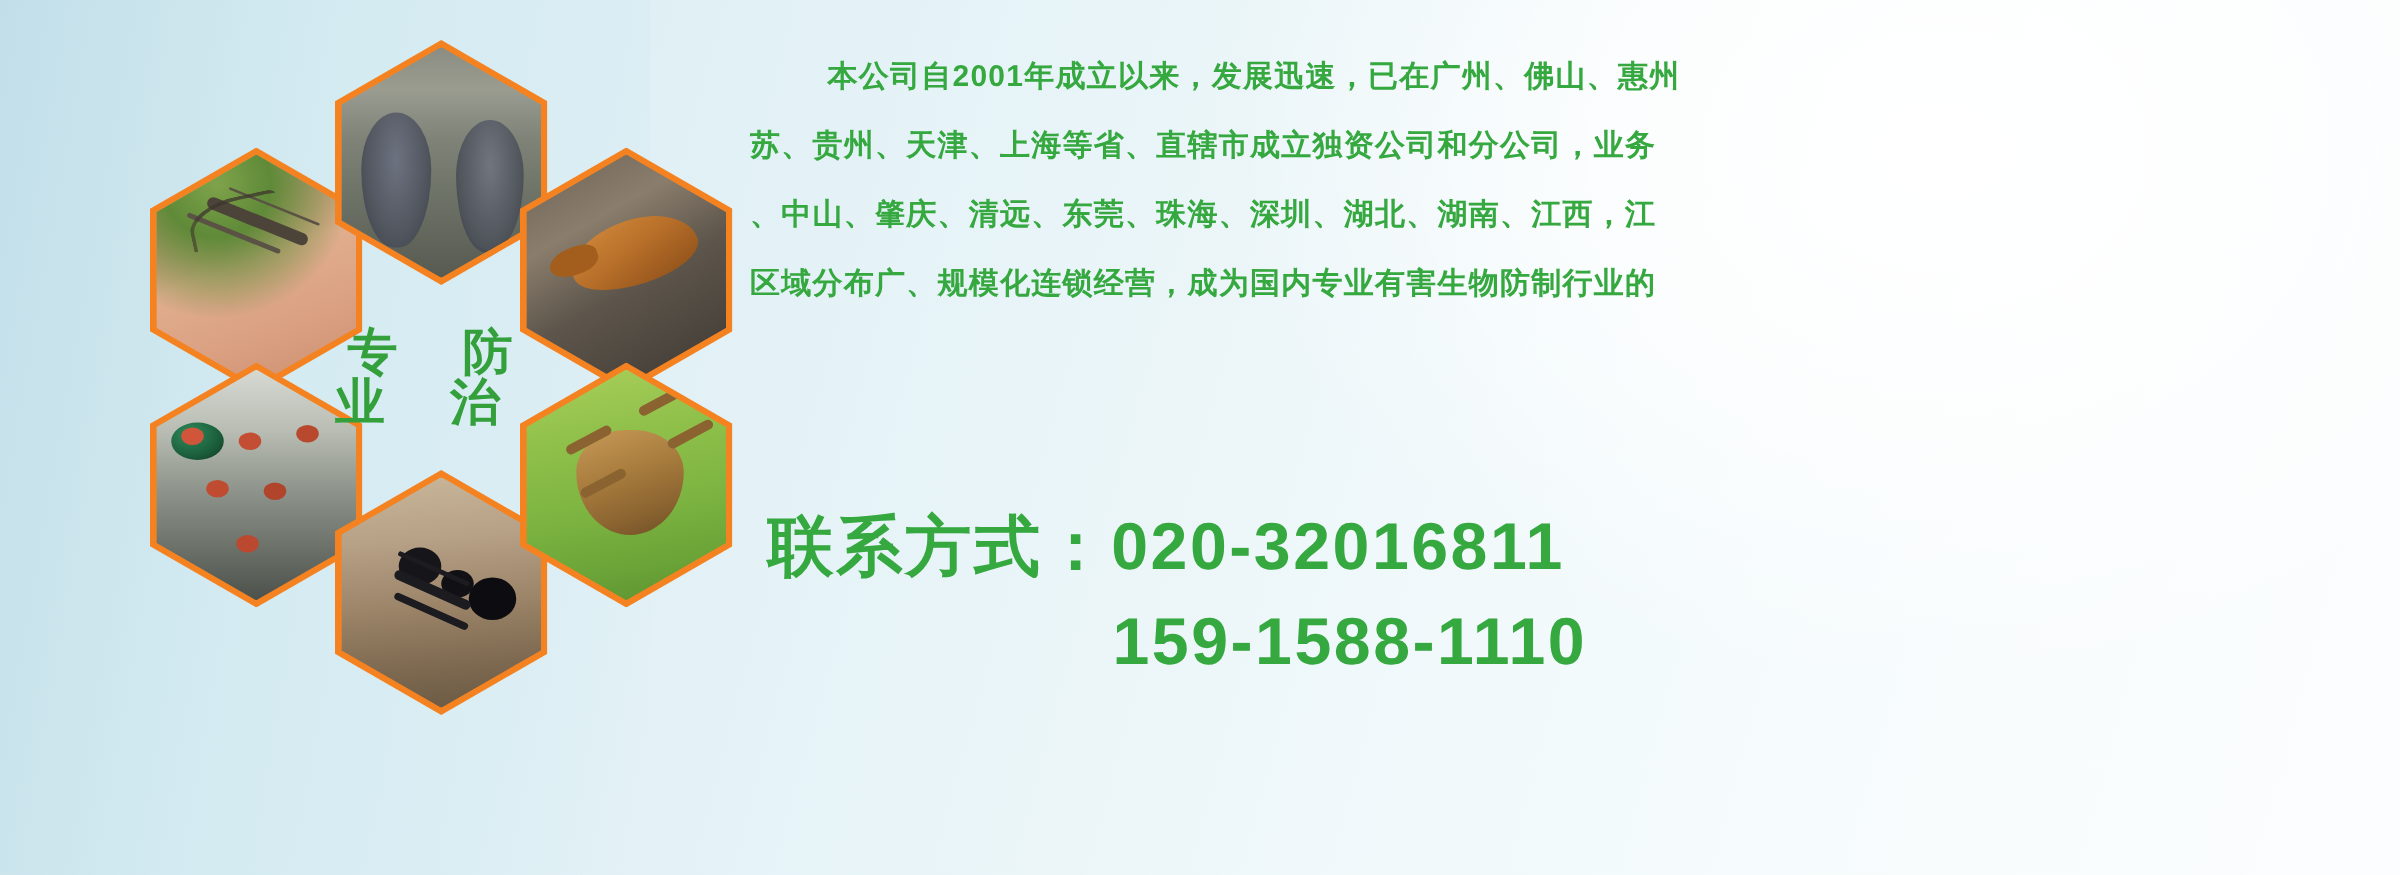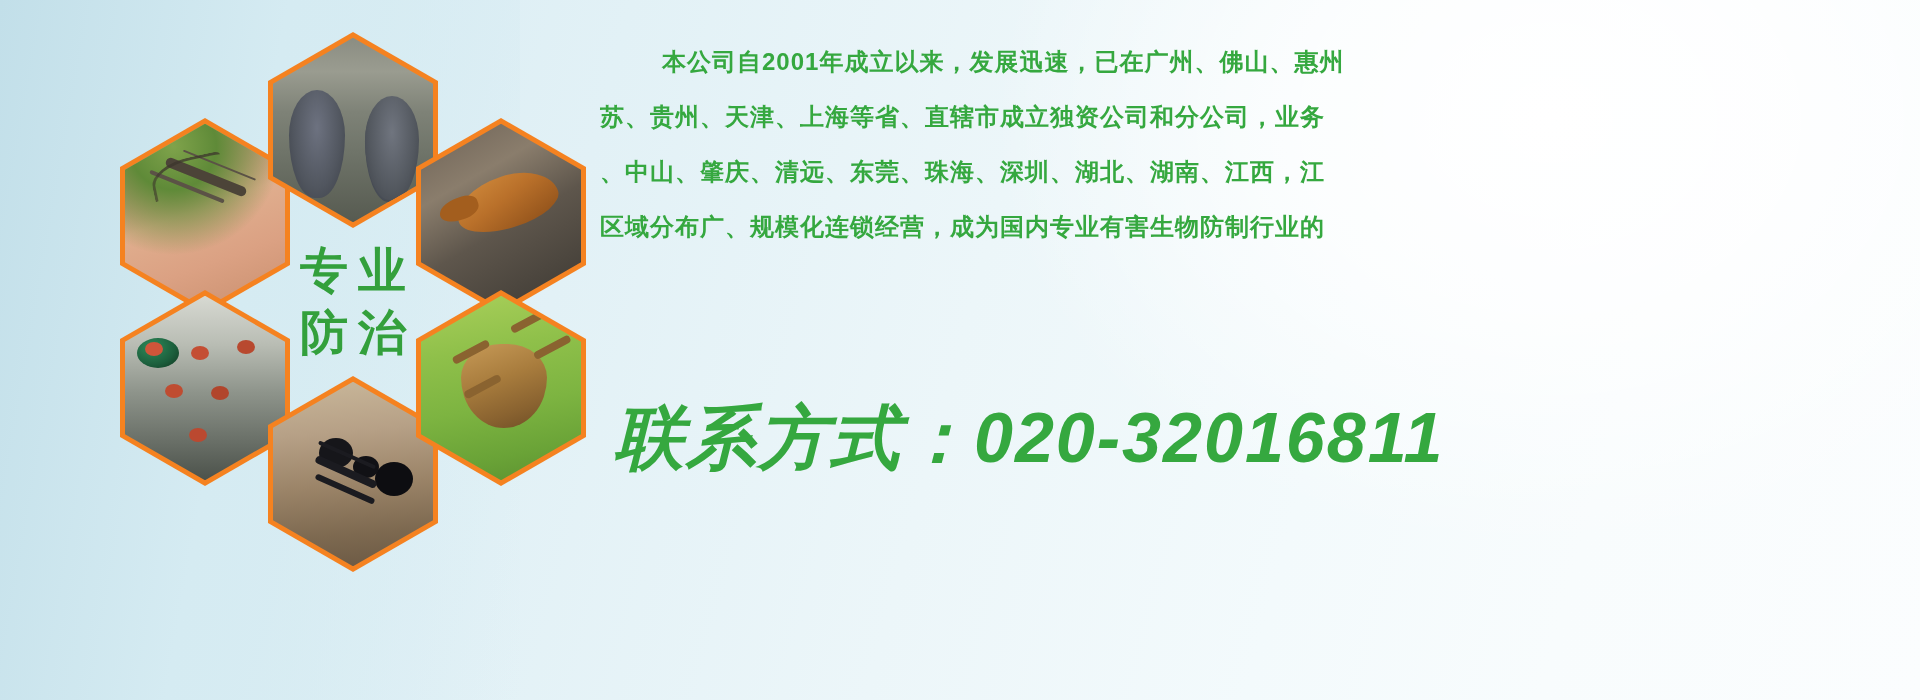--- a/index.html
+++ b/index.html
@@ -40,23 +40,23 @@
   .h-mosquito {left:30px; top:110px;}
   .h-rat      {left:178px;top:24px;}
   .h-roach    {left:326px;top:110px;}
   .h-fly      {left:30px; top:282px;}
   .h-ant      {left:178px;top:368px;}
   .h-stink    {left:326px;top:282px;}
   .h-center   {left:178px;top:196px;}
 
   .combtext{
     position:absolute;left:0;top:0;width:170px;height:196px;
-    display:flex;flex-direction:column;align-items:center;justify-content:center;
+    display:flex;align-items:center;justify-content:center;
     gap:14px;
-    color:#33a03c;font-weight:bold;font-size:48px;letter-spacing:10px;
+    color:#33a03c;font-weight:bold;font-size:40px;letter-spacing:10px;
     text-indent:10px;line-height:1;
   }
 
   
   .art.mosquito{
     background:
       radial-gradient(circle at 30% 12%, #7fa34b 0%, #5f8a38 22%, rgba(95,138,56,0) 55%),
       linear-gradient(160deg,#9db85e 0%,#c99a7e 24%,#e0ae8e 46%,#dba183 70%,#c98f6e 100%);
   }
   .art.mosquito:before{
@@ -158,21 +158,21 @@
     font-size:24px;line-height:55px;letter-spacing:1px;
     white-space:nowrap;
   }
   #copy p.first{text-indent:62px;}
 
   #contact{
     position:absolute;left:614px;top:400px;width:1300px;
     color:#35a83f;font-weight:bold;
   }
   #contact .line{
-    font-size:70px;line-height:76px;letter-spacing:2px;white-space:nowrap;font-style:italic;
+    font-size:53px;line-height:76px;letter-spacing:2px;white-space:nowrap;
   }
   #contact .line.second{padding-left:276px;}
 </style>
 </head>
 <body>
 
 <div id="banner">
 
   <div id="comb">
 
@@ -223,15 +223,16 @@
 
   <div id="copy">
     <p class="first">本公司自2001年成立以来，发展迅速，已在广州、佛山、惠州</p>
     <p>苏、贵州、天津、上海等省、直辖市成立独资公司和分公司，业务</p>
     <p>、中山、肇庆、清远、东莞、珠海、深圳、湖北、湖南、江西，江</p>
     <p>区域分布广、规模化连锁经营，成为国内专业有害生物防制行业的</p>
   </div>
 
   <div id="contact">
     <div class="line">联系方式：020-32016811</div>
+    <div class="line second">159-1588-1110</div>
   </div>
 
 </div>
 
 </body></html>

